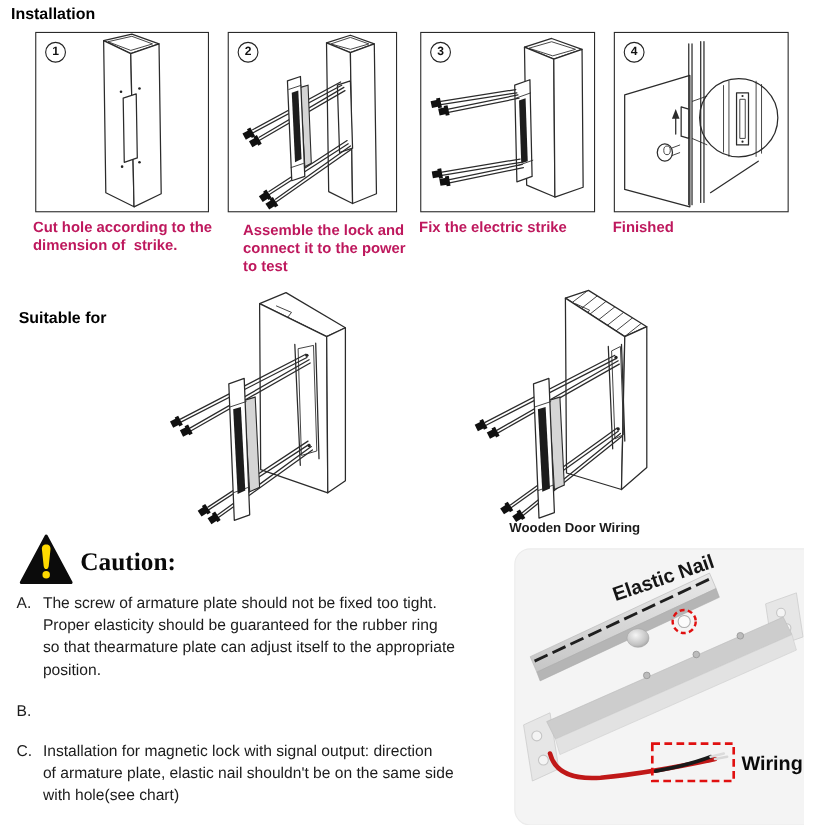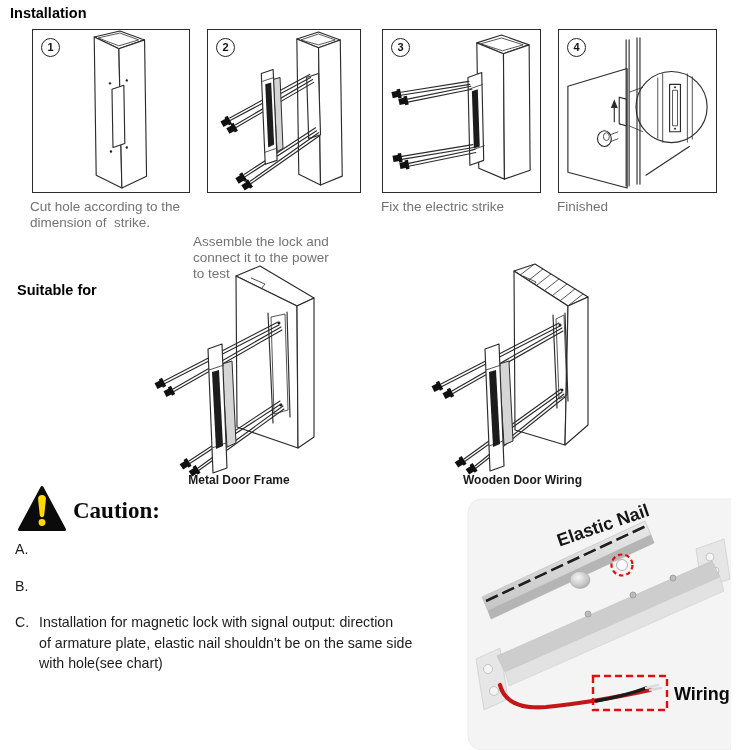--- a/index.html
+++ b/index.html
@@ -5,21 +5,21 @@
   html,body{margin:0;padding:0;background:#fff;}
   .page{position:relative;width:731px;height:750px;background:#fff;overflow:hidden;
         font-family:"Liberation Sans",sans-serif;color:#111;}
   .abs{position:absolute;}
   .h-title{font-size:14.5px;font-weight:bold;color:#000;}
   .panel{position:absolute;border:1.5px solid #2b2b2b;background:#fff;box-sizing:border-box;}
   .panel svg{display:block;width:100%;height:100%;}
   .stepnum{position:absolute;left:8px;top:8px;width:17px;height:17px;border:1.2px solid #222;
            border-radius:50%;font-size:11px;font-weight:bold;line-height:17px;text-align:center;
            background:#fff;}
-  .caption{font-size:13.5px;font-weight:normal;line-height:16px;white-space:pre;color:#737373;}
+  .caption{font-size:13.5px;font-weight:bold;line-height:16px;white-space:pre;color:#be185d;}
   .framelabel{font-size:12px;font-weight:bold;color:#1a1a1a;text-align:center;}
   .caution-title{font-size:23px;font-weight:bold;color:#0a0a0a;}
   .citem{display:flex;margin-bottom:15px;font-size:14.2px;line-height:20.2px;color:#1c1c1c;}
   .cid{width:24px;flex:none;}
   .ctext{white-space:pre;}
   svg{overflow:visible;}
   .ln{stroke:#2b2b2b;stroke-width:1.15;fill:none;stroke-linejoin:round;stroke-linecap:round;}
   .face{stroke:#2b2b2b;stroke-width:1.15;fill:#fff;stroke-linejoin:round;}
   .thin{stroke:#2b2b2b;stroke-width:0.8;fill:none;}
 </style>
@@ -148,21 +148,21 @@
         <circle cx="117.5" cy="58" r="1" fill="#222"></circle>
           <circle cx="117.5" cy="100" r="1" fill="#222"></circle>
       </g>
       <path class="ln" d="M88,147 L132,118"></path>
     </svg>
     <span class="stepnum">4</span>
   </div>
 
   <div class="abs caption" style="left:30px;top:199px;">Cut hole according to the
 dimension of  strike.</div>
-  <div class="abs caption" style="left:193px;top:202px;margin-top:32px;">Assemble the lock and
+  <div class="abs caption" style="left:221px;top:202px;">Assemble the lock and
 connect it to the power
 to test</div>
   <div class="abs caption" style="left:381px;top:199px;text-align:center;">Fix the electric strike</div>
   <div class="abs caption" style="left:557px;top:199px;">Finished</div>
 
   <div class="abs h-title" style="left:17px;top:282px;">Suitable for</div>
 
   <svg class="abs" style="left:133px;top:252px;" width="212" height="222" viewBox="0 0 212 222">
     <polygon class="face" points="103,24 127,14 181,46 164,54"></polygon>
     <polyline class="thin" points="118,26 132,32 125,41 139,48"></polyline>
@@ -190,21 +190,20 @@
       <use href="#sh" transform="translate(65,217) rotate(-33)"></use>
     </g>
     <g>
       <polygon points="89,112 99,109 103,191 94,195" fill="#d5d5d5" stroke="#2b2b2b" stroke-width="1"></polygon>
       <polygon class="face" points="75,97 89,92 94,216 80,221"></polygon>
       <path class="thin" d="M76,118 L91,113"></path>
         <path class="thin" d="M79,196 L93,191"></path>
       <polygon points="79,120 86,118 90,194 83,197" fill="#1c1c1c"></polygon>
     </g>
   </svg>
-  <div class="abs framelabel" style="left:133px;top:473px;width:212px;">Metal Door Frame</div>
 
   <svg class="abs" style="left:415px;top:248px;" width="215" height="228" viewBox="0 0 215 228">
     <defs>
       <clipPath id="woodtop">
           <polygon points="99,23 120,16 173,49 153,58"></polygon>
         </clipPath>
     </defs>
     <polygon class="face" points="99,23 120,16 173,49 153,58"></polygon>
     <g clip-path="url(#woodtop)">
       <path class="thin" d="M96,34 L130,8"></path>
@@ -253,20 +252,24 @@
   <svg class="abs" style="left:18px;top:486px;" width="48" height="46" viewBox="0 0 48 46">
     <path d="M24,1.5 L46.5,43.5 L1.5,43.5 Z" fill="#0b0b0b" stroke="#0b0b0b" stroke-width="3" stroke-linejoin="round"></path>
     <path d="M24,9 C26.6,9 28.2,10.8 27.9,13.4 L26.3,28.5 C26.1,30.3 25.2,31.3 24,31.3 C22.8,31.3 21.9,30.3 21.7,28.5 L20.1,13.4 C19.8,10.8 21.4,9 24,9 Z" fill="#ffd900"></path>
     <circle cx="24" cy="36.5" r="3.4" fill="#ffd900"></circle>
   </svg>
   <div class="abs caution-title" style="left:73px;top:498px;font-family:Liberation Serif, serif;">Caution:</div>
 
   <div class="abs" style="left:15px;top:539px;width:470px;">
     <div class="citem" style="margin-bottom:17px;">
       <div class="cid">A.</div>
+      <div class="ctext">The screw of armature plate should not be fixed too tight.
+Proper elasticity should be guaranteed for the rubber ring
+so that thearmature plate can adjust itself to the appropriate
+position.</div>
     </div>
     <div class="citem" style="margin-bottom:16px;">
       <div class="cid">B.</div>
     </div>
     <div class="citem">
       <div class="cid">C.</div>
       <div class="ctext">Installation for magnetic lock with signal output: direction
 of armature plate, elastic nail shouldn't be on the same side
 with hole(see chart)</div>
     </div>

